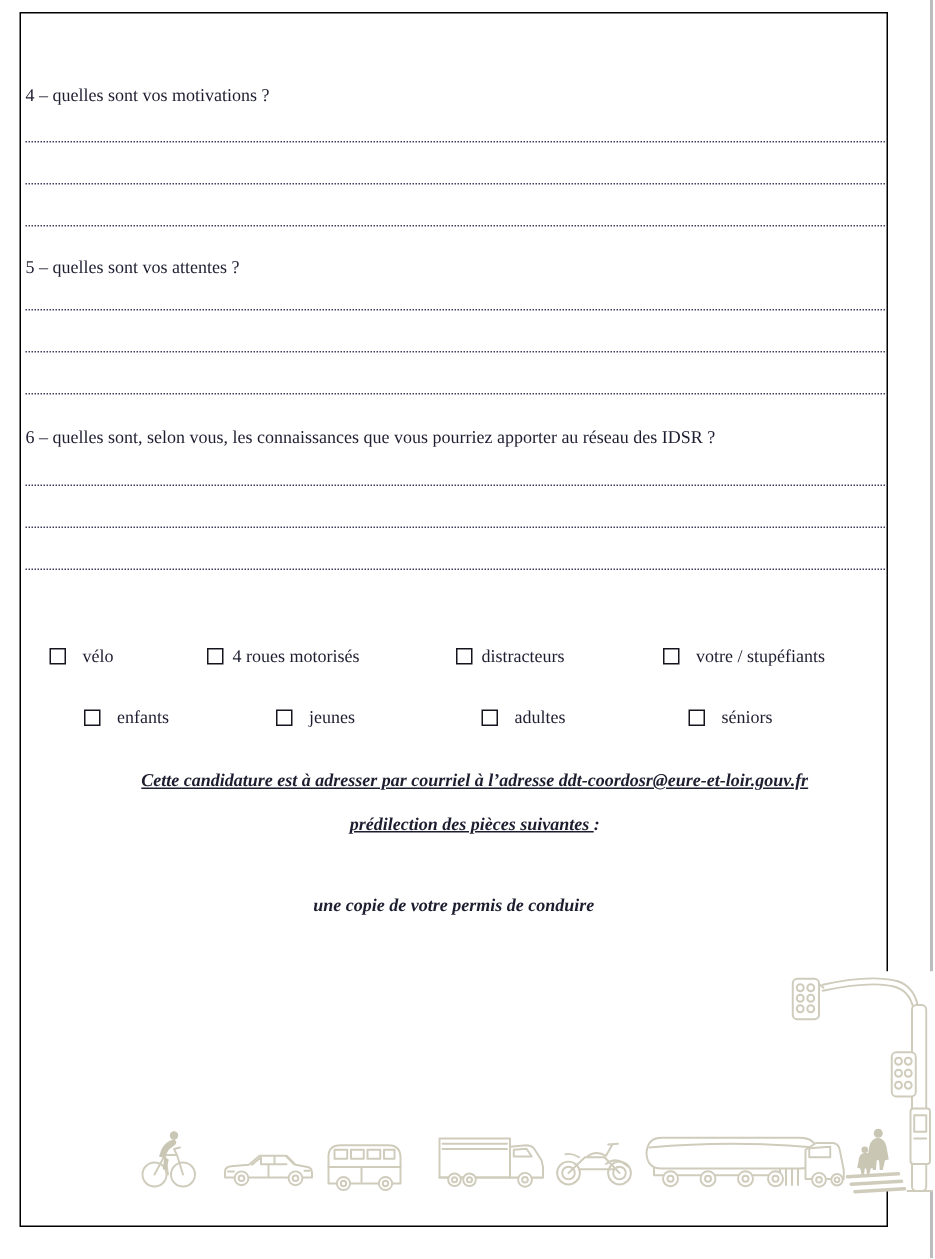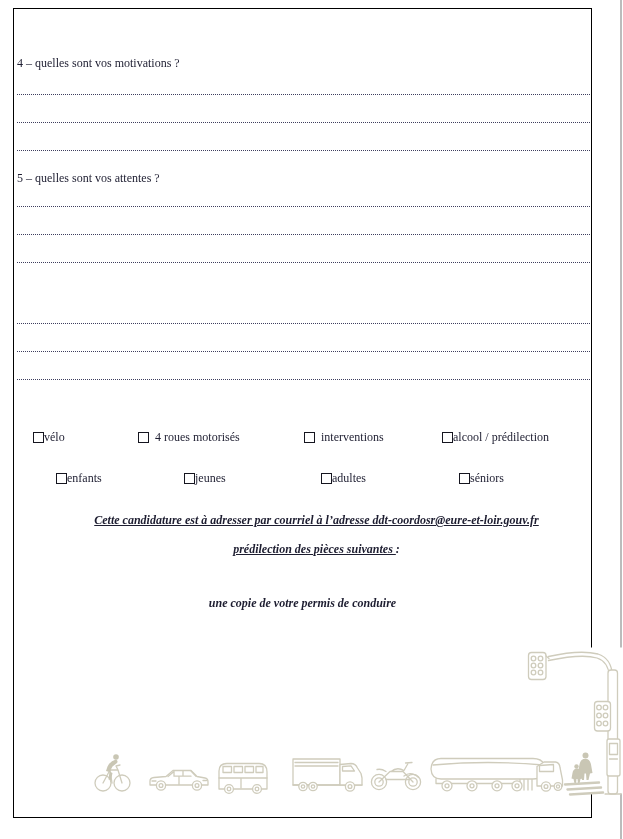--- a/index.html
+++ b/index.html
@@ -5,21 +5,21 @@
   html,body{margin:0;padding:0;background:#ffffff;}
   .page{
     position:relative;width:623px;height:839px;background:#ffffff;
     font-family:"Liberation Serif","DejaVu Serif",serif;
     color:#1d1d30;overflow:hidden;
   }
   .page-edge{position:absolute;left:620px;top:0;width:2px;height:839px;background:#bcbcbc;z-index:0;}
   .frame{position:absolute;left:13px;top:8px;width:579px;height:810px;border:1.6px solid #000;box-sizing:border-box;z-index:1;background:transparent;}
   .q{position:absolute;left:17px;font-size:12px;line-height:15px;white-space:nowrap;z-index:2;}
   .dotline{position:absolute;left:17px;width:573px;height:0;border-top:1.7px dotted #3e3e5e;z-index:2;}
-  .cbrow-item{position:absolute;display:flex;align-items:center;gap:0;z-index:2;}
+  .cbrow-item{position:absolute;display:flex;align-items:center;gap:11px;z-index:2;}
   .cb{display:inline-block;width:9px;height:9px;border:1.2px solid #15151f;background:#fff;box-sizing:content-box;}
   .cblabel{font-size:12px;line-height:13px;white-space:nowrap;}
   .footer-line{position:absolute;left:13px;width:579px;text-align:center;font-size:12px;font-weight:bold;font-style:italic;line-height:15px;z-index:2;}
   .u{text-decoration:underline;margin-left:28px;}
   .art-svg{position:absolute;left:80px;top:640px;width:543px;height:165px;z-index:3;}
 </style>
 </head>
 <body>
 
 <div class="page">
@@ -30,40 +30,41 @@
   <div class="q" style="top:56px">4 – quelles sont vos motivations ?</div>
   <div class="dotline" style="top:94px"></div>
   <div class="dotline" style="top:122px"></div>
   <div class="dotline" style="top:150px"></div>
 
   <div class="q" style="top:171px">5 – quelles sont vos attentes ?</div>
   <div class="dotline" style="top:206px"></div>
   <div class="dotline" style="top:234px"></div>
   <div class="dotline" style="top:262px"></div>
 
+  <div class="q" style="top:284px">6 – quelles sont, selon vous, les connaissances que vous pourriez apporter au réseau des IDSR ?</div>
   <div class="dotline" style="top:323px"></div>
   <div class="dotline" style="top:351px"></div>
   <div class="dotline" style="top:379px"></div>
 
 
   <div class="cbrow-item" style="left:33px;top:431px">
     <span class="cb"></span>
     <span class="cblabel">vélo</span>
   </div>
   <div class="cbrow-item" style="left:138px;top:431px;gap:6px">
     <span class="cb"></span>
     <span class="cblabel">4 roues motorisés</span>
   </div>
   <div class="cbrow-item" style="left:304px;top:431px;gap:6px">
     <span class="cb"></span>
-    <span class="cblabel">interventions</span>
+    <span class="cblabel">distracteurs</span>
   </div>
   <div class="cbrow-item" style="left:442px;top:431px">
     <span class="cb"></span>
-    <span class="cblabel">alcool / prédilection</span>
+    <span class="cblabel">votre / stupéfiants</span>
   </div>
 
   <div class="cbrow-item" style="left:56px;top:472px">
     <span class="cb"></span>
     <span class="cblabel">enfants</span>
   </div>
   <div class="cbrow-item" style="left:184px;top:472px">
     <span class="cb"></span>
     <span class="cblabel">jeunes</span>
   </div>

